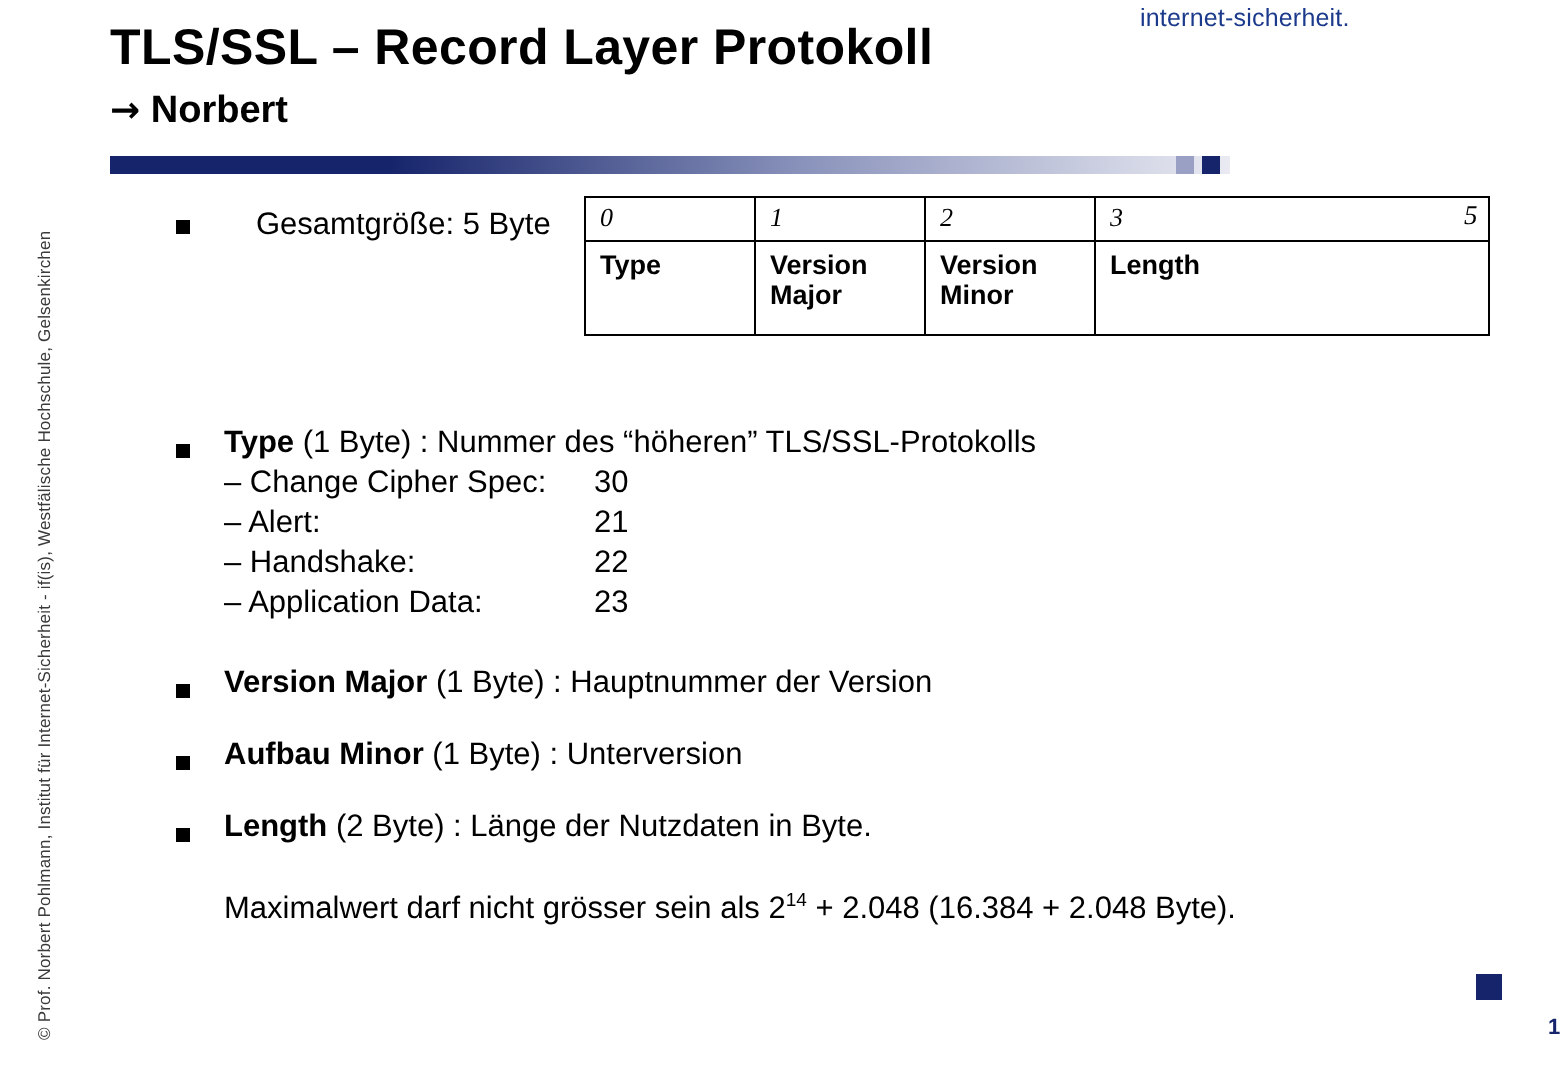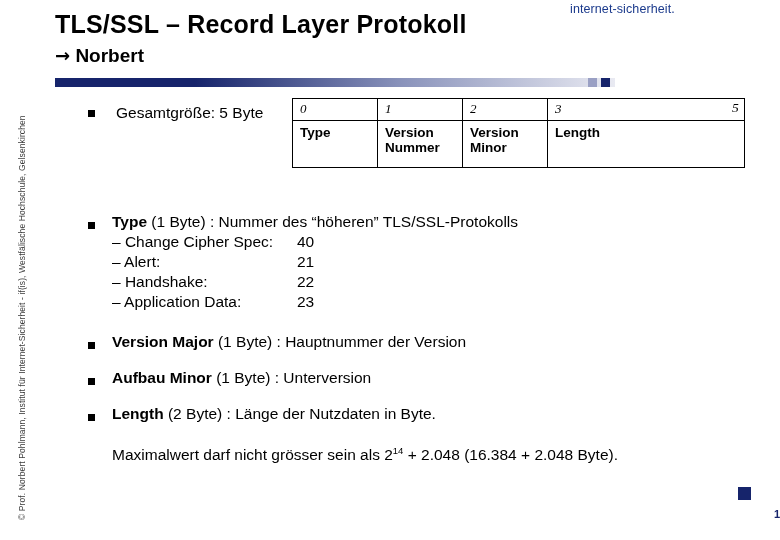--- a/index.html
+++ b/index.html
@@ -241,51 +241,51 @@
     <div class="logo-tag">internet-sicherheit.</div>
   </div>
 
   <div class="divider"></div>
   <div class="divider-sq1"></div>
   <div class="divider-sq2"></div>
 
   <div class="side-credit">© Prof. Norbert Pohlmann, Institut für Internet-Sicherheit - if(is), Westfälische Hochschule, Gelsenkirchen</div>
 
   <div class="bullet-marker" style="left:88px; top:110px;"></div>
-  <div class="bullet-text" style="left:116px; top:103px; width:185px;">Gesamtgröße: 5 Byte</div>
+  <div class="bullet-text" style="left:128px; top:103px; width:185px;">Gesamtgröße: 5 Byte</div>
 
   <table class="pkt">
     <colgroup>
       <col class="pkt-col0">
         <col class="pkt-col1">
         <col class="pkt-col2">
         <col class="pkt-col3">
     </colgroup>
     <tbody>
         <tr class="row-idx">
       <td>0</td>
       <td>1</td>
       <td>2</td>
       <td>3</td>
     </tr>
     <tr class="row-val">
       <td><span>Type</span></td>
-      <td><span>Version</span><br><span>Nummer</span></td>
+      <td><span>Version</span><br><span>Major</span></td>
       <td><span>Version</span><br><span>Minor</span></td>
       <td><span>Length</span></td>
     </tr>
   </tbody>
     </table>
   <div class="pkt-five">5</div>
 
   <div class="bullet-marker" style="left:88px; top:222px;"></div>
   <div class="bullet-text" style="left:112px; top:212px; width:620px;"><span class="bold">Type</span><span> (1 Byte) : Nummer des “höheren” TLS/SSL-Protokolls</span></div>
 
   <div class="sub-line" style="left:112px; top:232px;">– Change Cipher Spec:</div>
-  <div class="sub-val" style="left:297px; top:232px;">40</div>
+  <div class="sub-val" style="left:297px; top:232px;">30</div>
 
   <div class="sub-line" style="left:112px; top:252px;">– Alert:</div>
   <div class="sub-val" style="left:297px; top:252px;">21</div>
 
   <div class="sub-line" style="left:112px; top:272px;">– Handshake:</div>
   <div class="sub-val" style="left:297px; top:272px;">22</div>
 
   <div class="sub-line" style="left:112px; top:292px;">– Application Data:</div>
   <div class="sub-val" style="left:297px; top:292px;">23</div>
 

